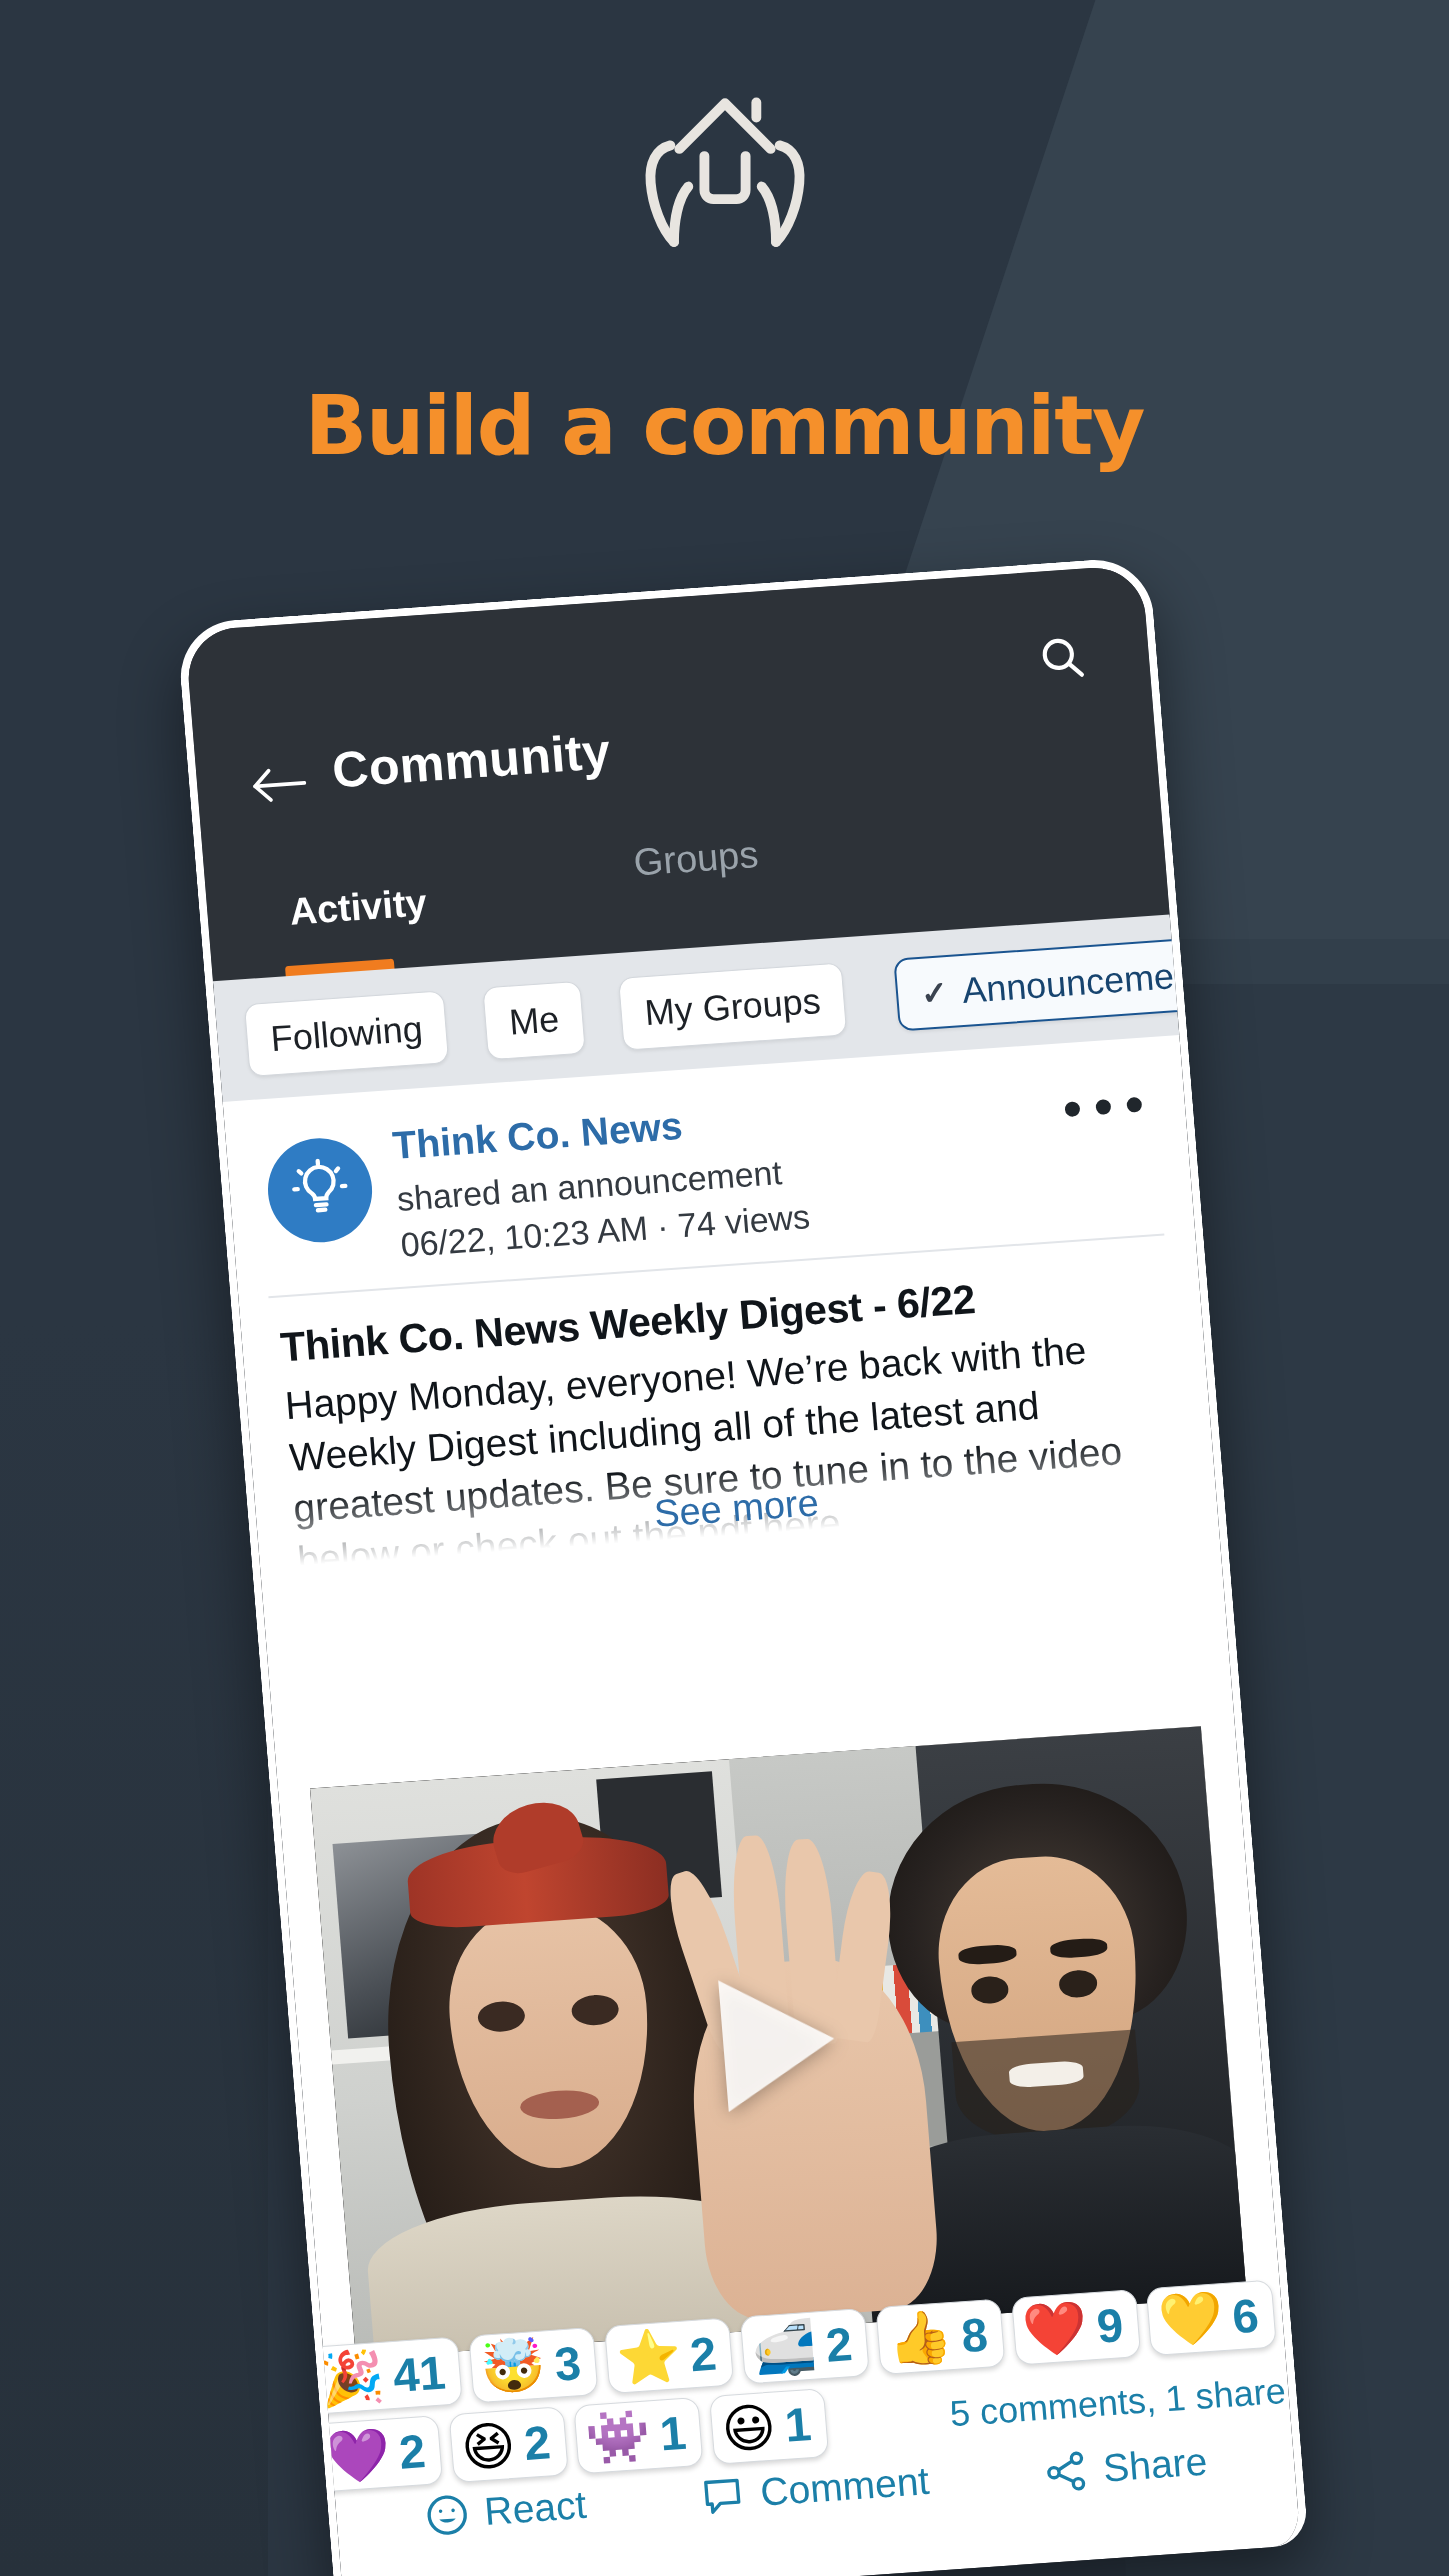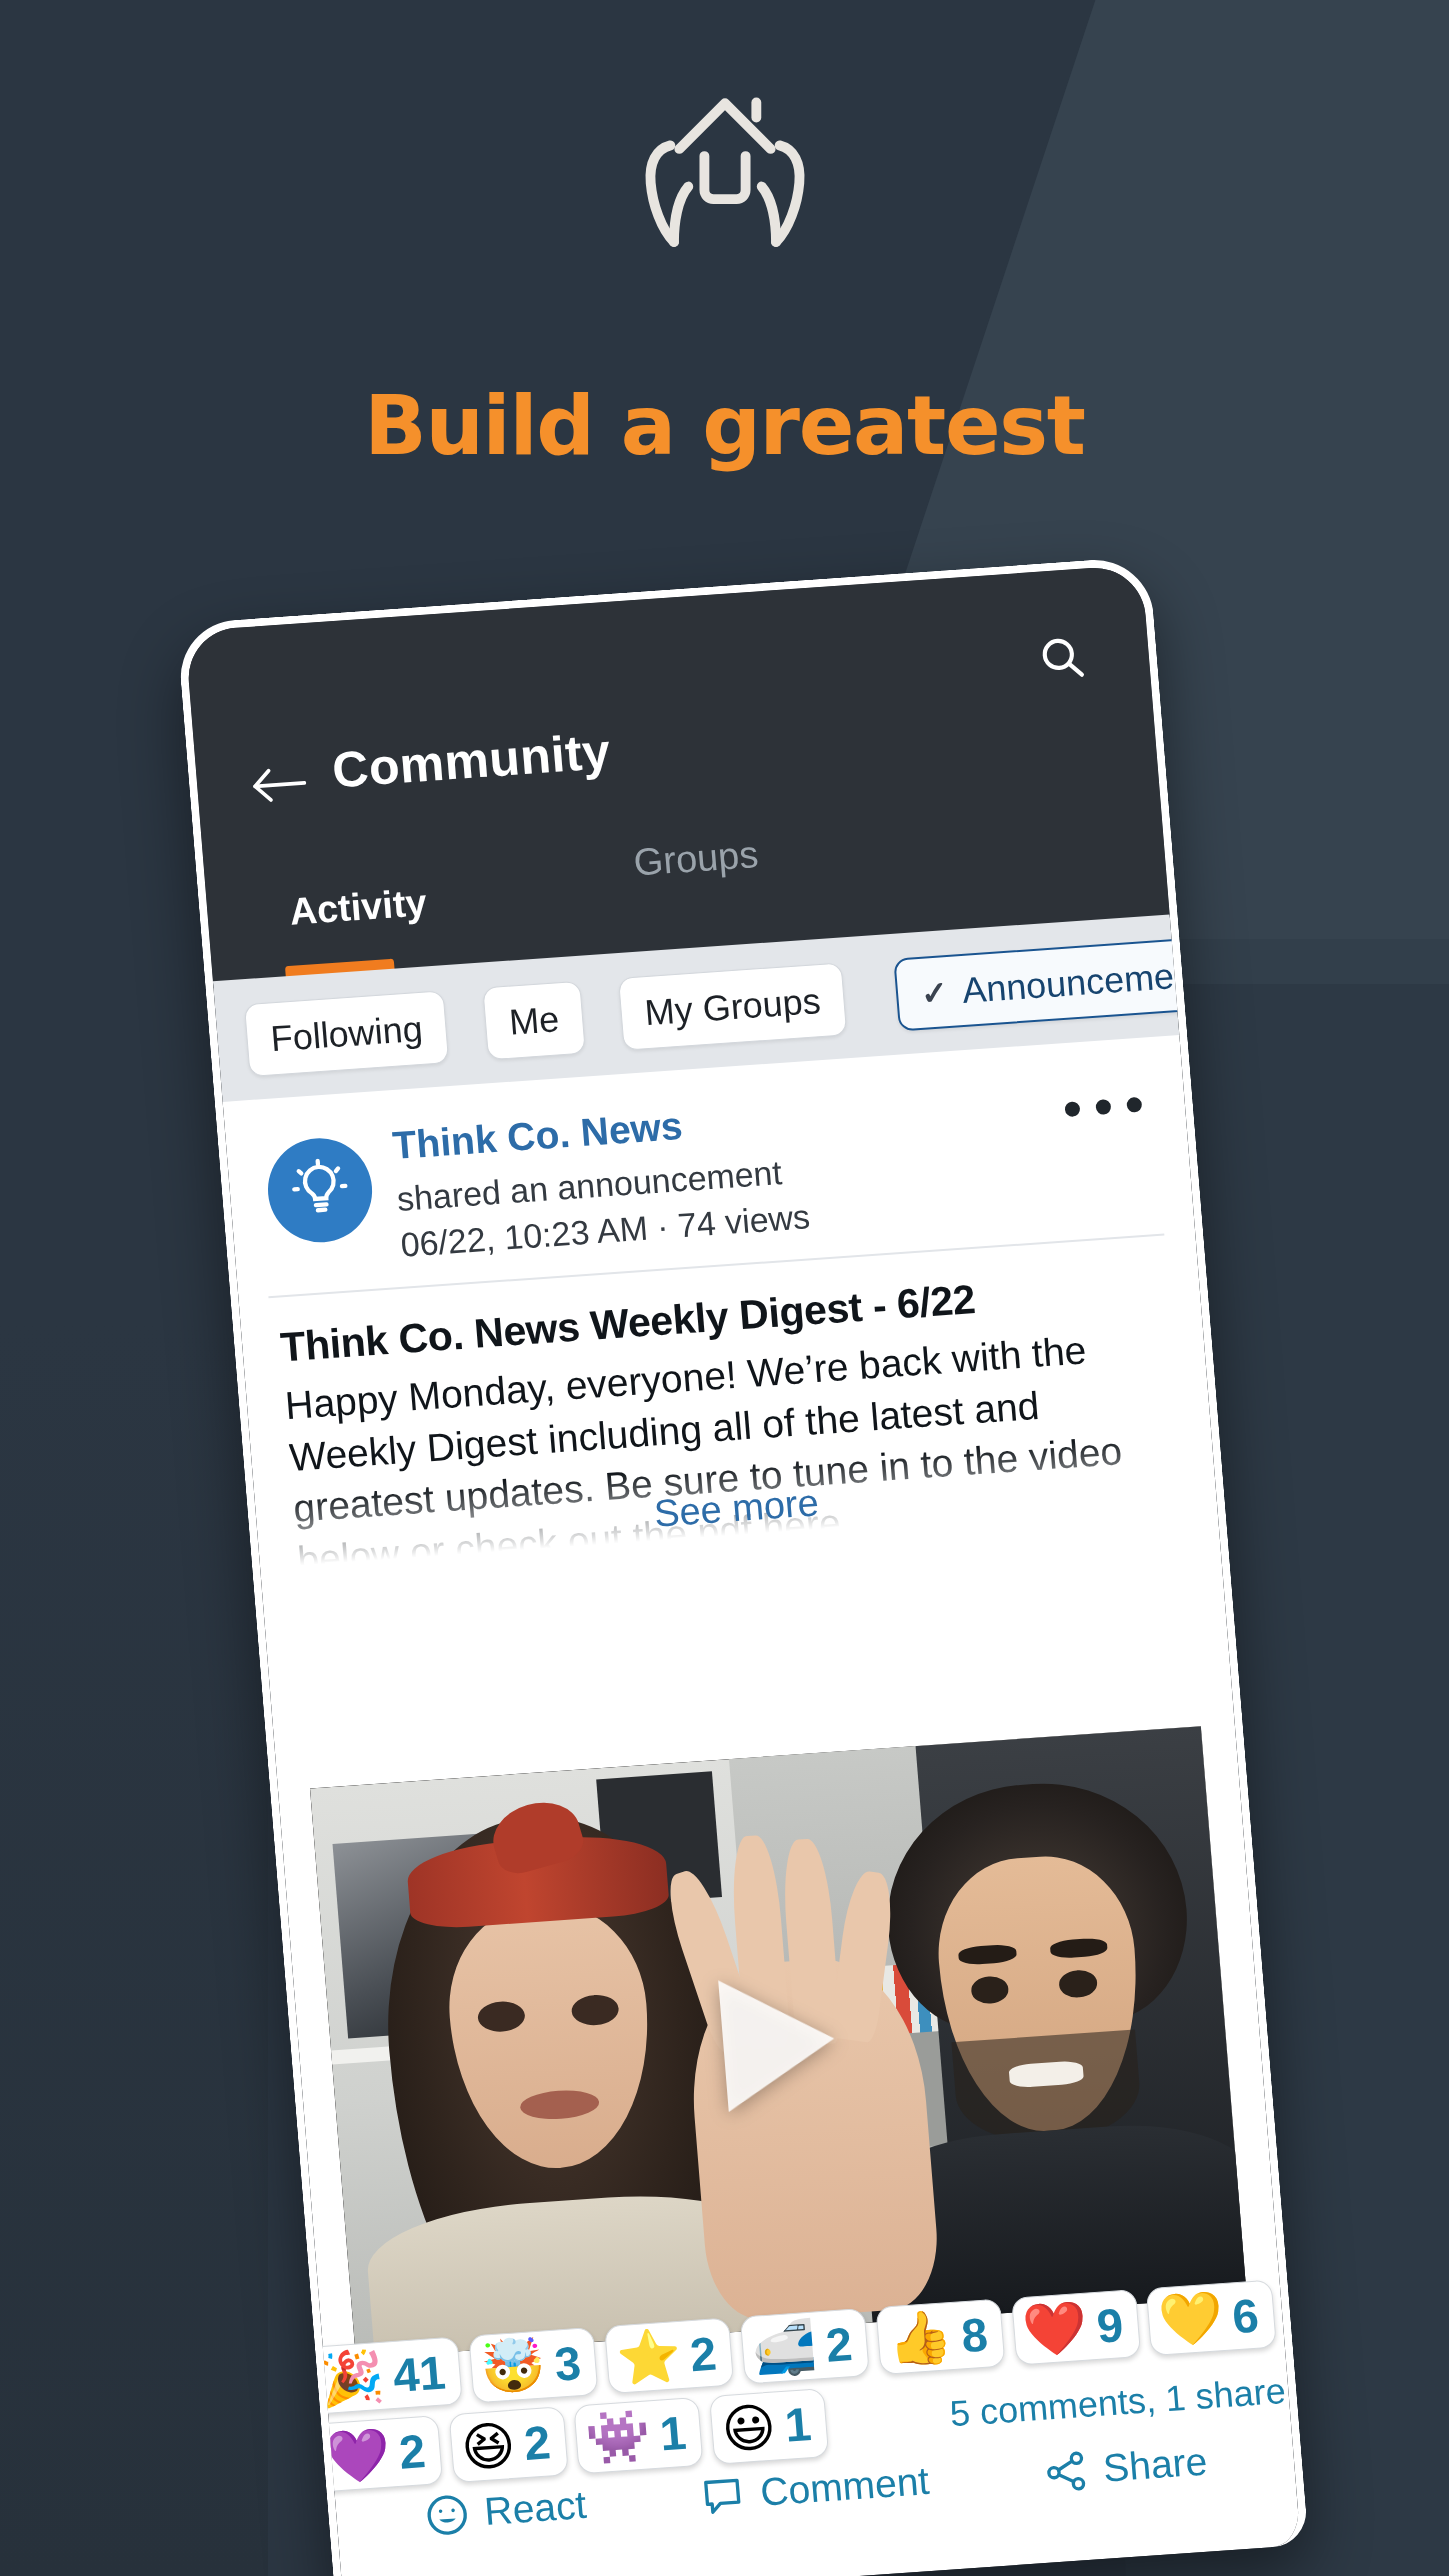--- a/index.html
+++ b/index.html
@@ -273,21 +273,21 @@
     <svg viewBox="0 0 230 210" fill="none" stroke="#e8e5e0" stroke-width="11" stroke-linecap="round" stroke-linejoin="round">
       <path d="M64 96 L115 45 L166 96"></path>
       <path d="M150 61 V44"></path>
       <path d="M92 104 V142 a10 10 0 0 0 10 10 h26 a10 10 0 0 0 10 -10 V104"></path>
       <path d="M54 92 C38 96 30 112 32 134 C34 158 44 186 58 200"></path>
       <path d="M176 92 C192 96 200 112 198 134 C196 158 186 186 172 200"></path>
       <path d="M58 200 C58 178 62 152 74 138"></path>
       <path d="M172 200 C172 178 168 152 156 138"></path>
     </svg>
   </div>
-  <div id="hero-title">Build a greatest</div>
+  <div id="hero-title">Build a community</div>
 </div>
 
 <div id="phone-stage">
   <div id="phone-frame">
 
     <div id="app-bar">
       <div id="search-btn">
         <svg viewBox="0 0 24 24" fill="none" stroke="#ffffff" stroke-width="2" stroke-linecap="round">
           <circle cx="10.5" cy="10.5" r="6.5"></circle>
             <path d="M15.5 15.5 L21 21"></path>

